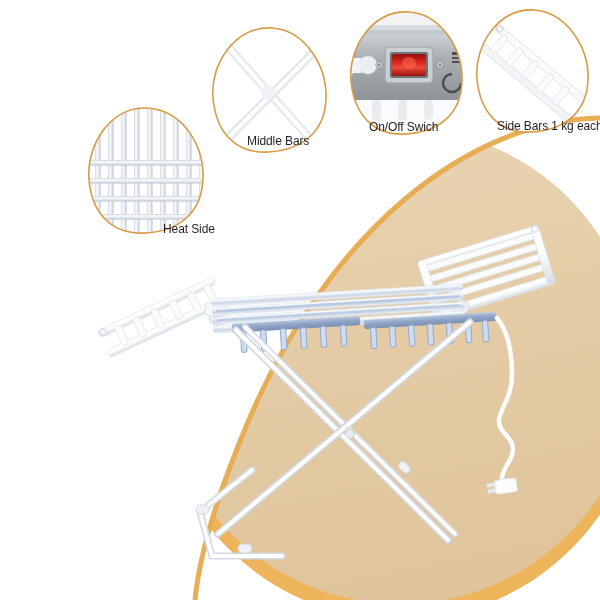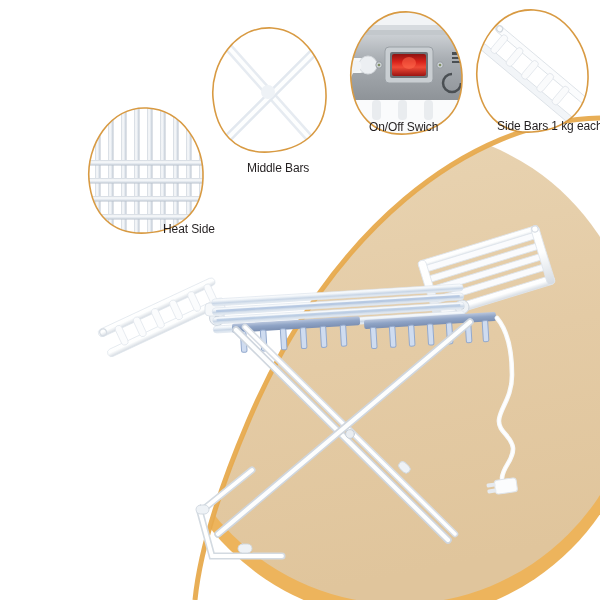--- a/index.html
+++ b/index.html
@@ -14,21 +14,21 @@
   .layer{position:absolute;top:0;left:0;width:600px;height:600px;}
   .lbl{
     position:absolute;
     color:#231f20;
     font-size:12px;
     letter-spacing:-0.1px;
     white-space:nowrap;
     font-family:"Liberation Sans", sans-serif;
   }
   #lbl-heat{left:163px;top:222px;}
-  #lbl-middle{left:247px;top:161px;}
+  #lbl-middle{left:247px;top:134px;}
   #lbl-switch{left:369px;top:120px;}
   #lbl-side{left:497px;top:119px;}
 </style>
 </head>
 <body>
 
 <div id="stage">
 
   <svg class="layer" viewBox="0 0 600 600">
     <defs>

